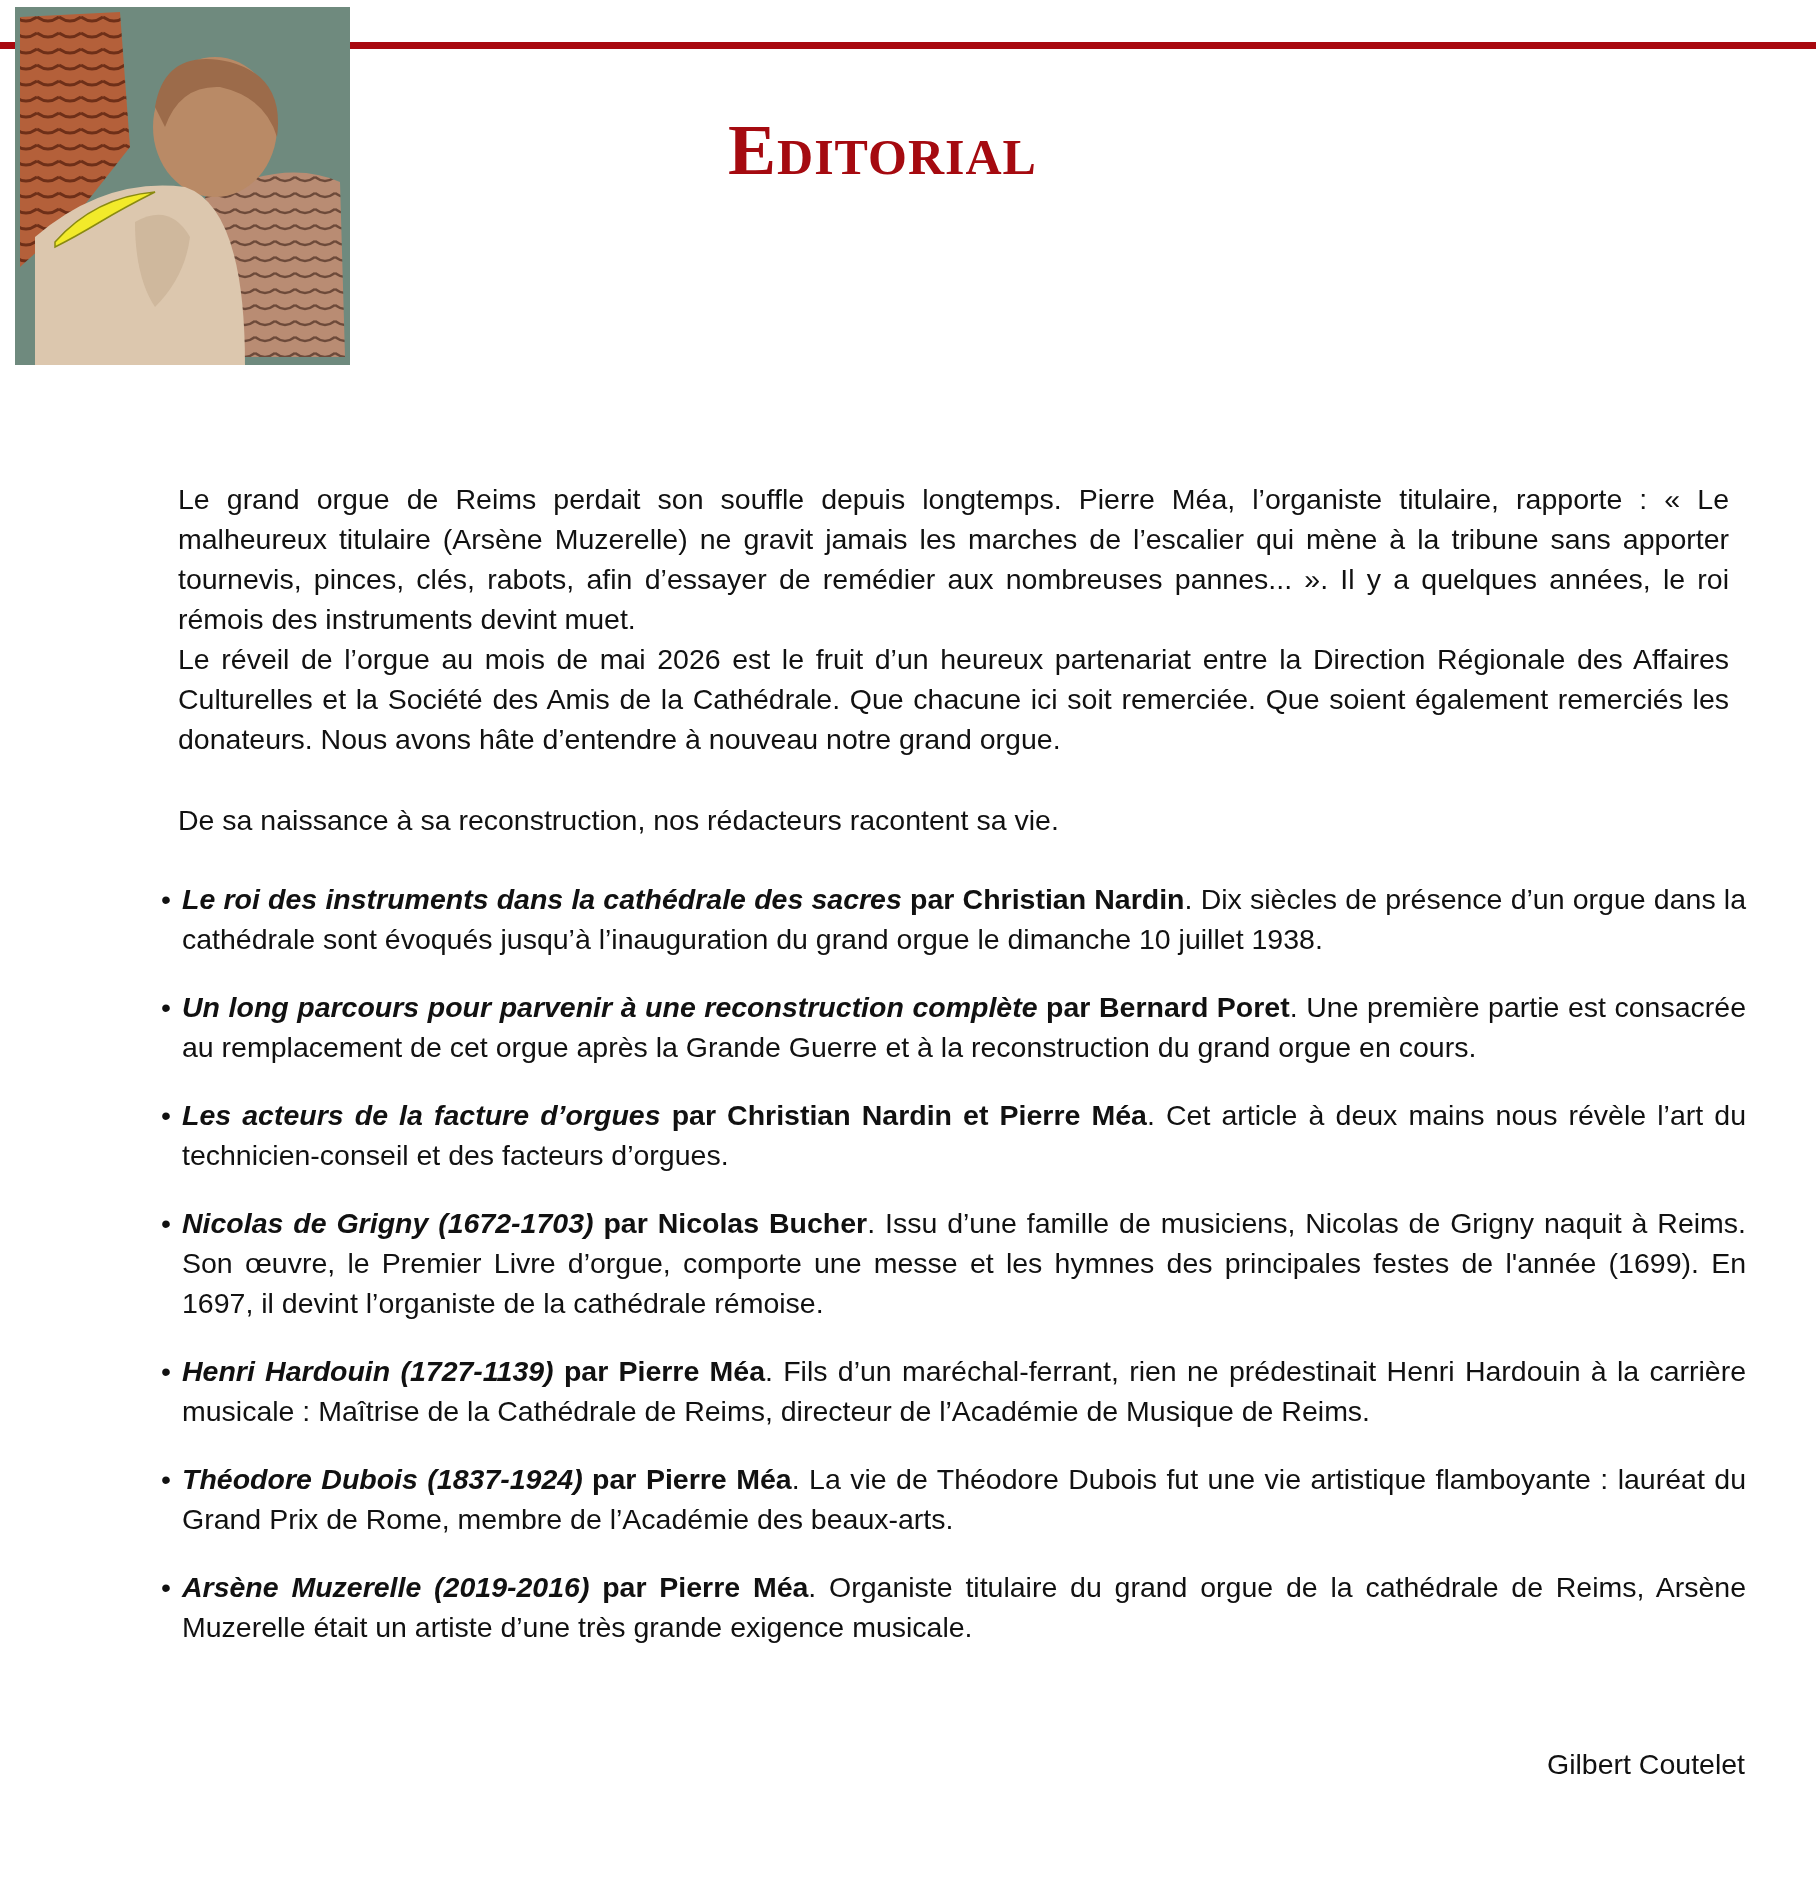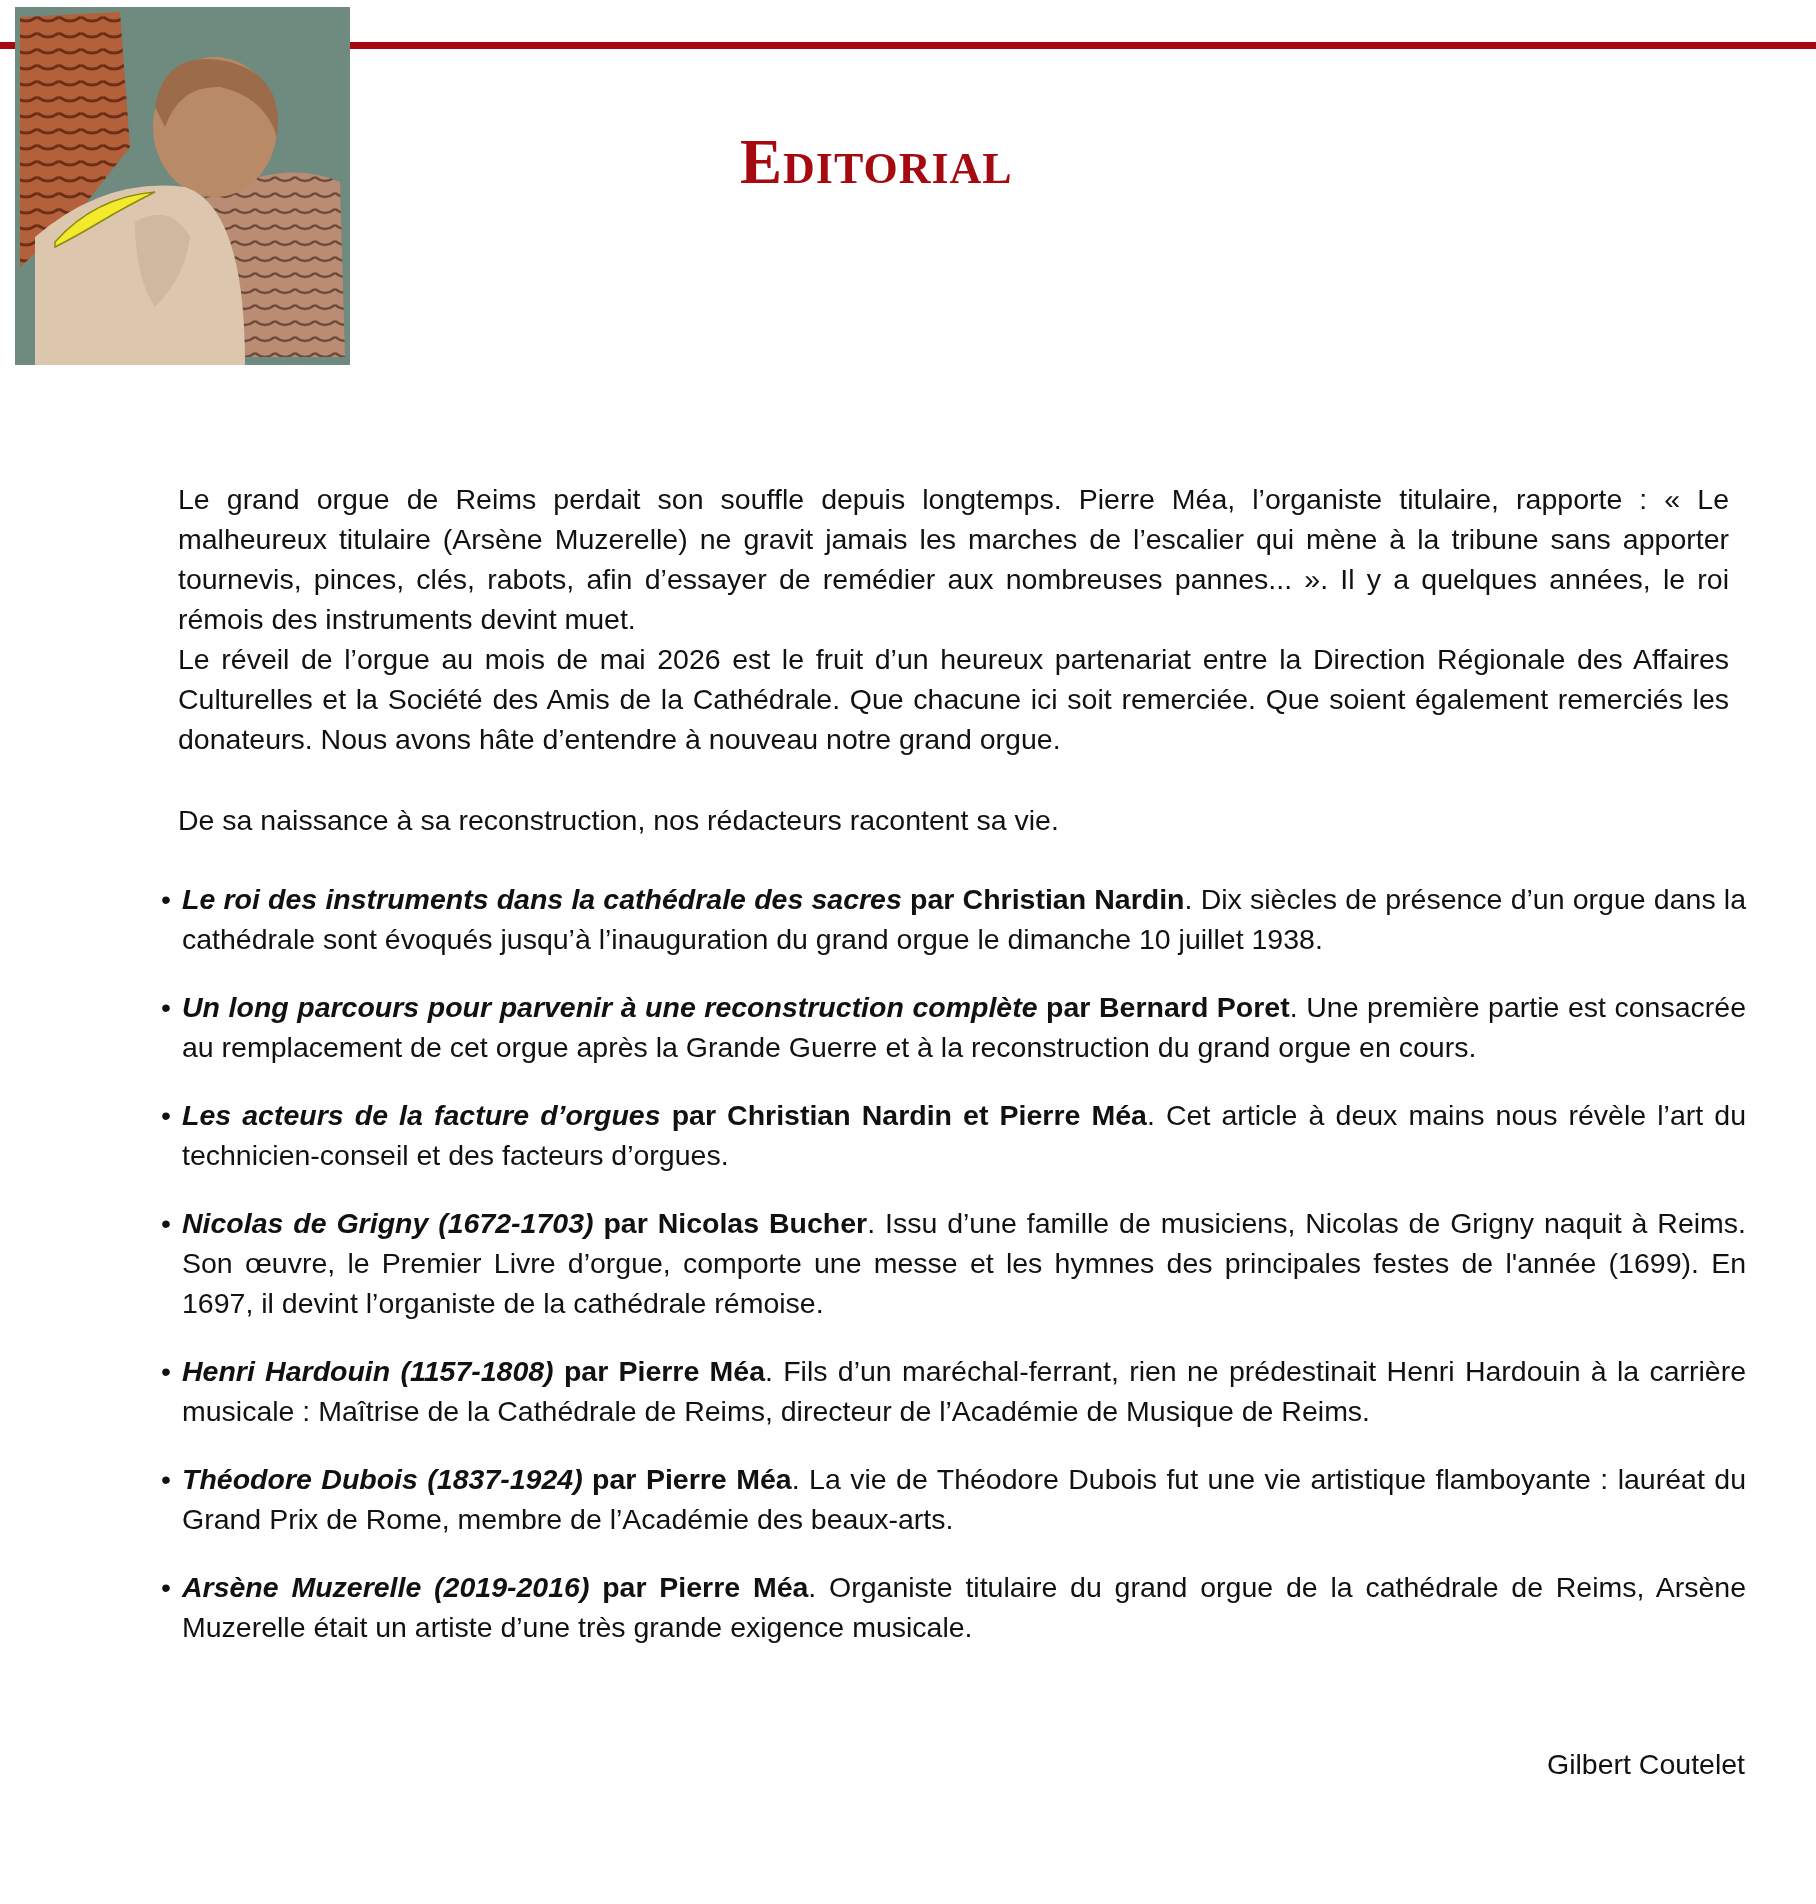--- a/index.html
+++ b/index.html
@@ -2,23 +2,23 @@
 <html><head>
 <meta charset="utf-8">
 <style>
   html, body { margin: 0; padding: 0; background: #ffffff; }
   body { width: 1816px; height: 1904px; position: relative; overflow: hidden;
          font-family: "Liberation Sans", "DejaVu Sans", sans-serif; color: #111; }
   .rule { position: absolute; left: 0; top: 42px; width: 1816px; height: 7px; background: #a8080f; }
   .angel { position: absolute; left: 15px; top: 7px; width: 335px; height: 358px; overflow: hidden;
            background: linear-gradient(135deg, #6f8a7e 0%, #7d9288 40%, #6c8579 100%); }
   .angel svg { display: block; width: 100%; height: 100%; }
-  .title { position: absolute; left: 728px; top: 104px; margin: 12px;
+  .title { position: absolute; left: 728px; top: 104px; margin: 0;
            font-family: "Liberation Serif", "DejaVu Serif", serif; font-weight: bold;
-           font-variant: small-caps; color: #a50a10; font-size: 63px; line-height: 92px;
+           font-variant: small-caps; color: #a50a10; font-size: 72px; line-height: 92px;
            letter-spacing: 1px; }
   .content { position: absolute; left: 161px; top: 462px; width: 1585px;
              font-size: 28.5px; line-height: 40px; }
   .content p { margin: 17px; text-align: justify; }
   .intro { margin-bottom: 41px !important; }
   .lead { margin-bottom: 39px !important; }
   .items { list-style: none; margin: 0; padding: 0; }
   .item { position: relative; padding-left: 21px; margin-bottom: 28px; text-align: justify; }
   .item .bullet { position: absolute; left: 0; top: 0; }
   .item .ttl { font-weight: bold; font-style: italic; }
@@ -70,21 +70,21 @@
     <li class="item">
       <span class="bullet">•</span><span class="ttl">Un long parcours pour parvenir à une reconstruction complète</span> <span class="auth">par Bernard Poret</span><span>.</span><span> Une première partie est consacrée au remplacement de cet orgue après la Grande Guerre et à la reconstruction du grand orgue en cours.</span>
     </li>
     <li class="item">
       <span class="bullet">•</span><span class="ttl">Les acteurs de la facture d’orgues</span> <span class="auth">par Christian Nardin et Pierre Méa</span><span>.</span><span> Cet article à deux mains nous révèle l’art du technicien-conseil et des facteurs d’orgues.</span>
     </li>
     <li class="item">
       <span class="bullet">•</span><span class="ttl">Nicolas de Grigny (1672-1703)</span> <span class="auth">par Nicolas Bucher</span><span>.</span><span> Issu d’une famille de musiciens, Nicolas de Grigny naquit à Reims. Son œuvre, le Premier Livre d’orgue, comporte une messe et les hymnes des principales festes de l'année (1699). En 1697, il devint l’organiste de la cathédrale rémoise.</span>
     </li>
     <li class="item">
-      <span class="bullet">•</span><span class="ttl">Henri Hardouin (1157-1808)</span> <span class="auth">par Pierre Méa</span><span>.</span><span> Fils d’un maréchal-ferrant, rien ne prédestinait Henri Hardouin à la carrière musicale : Maîtrise de la Cathédrale de Reims, directeur de l’Académie de Musique de Reims.</span>
+      <span class="bullet">•</span><span class="ttl">Henri Hardouin (1727-1139)</span> <span class="auth">par Pierre Méa</span><span>.</span><span> Fils d’un maréchal-ferrant, rien ne prédestinait Henri Hardouin à la carrière musicale : Maîtrise de la Cathédrale de Reims, directeur de l’Académie de Musique de Reims.</span>
     </li>
     <li class="item">
       <span class="bullet">•</span><span class="ttl">Théodore Dubois (1837-1924)</span> <span class="auth">par Pierre Méa</span><span>.</span><span> La vie de Théodore Dubois fut une vie artistique flamboyante : lauréat du Grand Prix de Rome, membre de l’Académie des beaux-arts.</span>
     </li>
     <li class="item">
       <span class="bullet">•</span><span class="ttl">Arsène Muzerelle (2019-2016)</span> <span class="auth">par Pierre Méa</span><span>.</span><span> Organiste titulaire du grand orgue de la cathédrale de Reims, Arsène Muzerelle était un artiste d’une très grande exigence musicale.</span>
     </li>
   </ul>
 </div>
 

